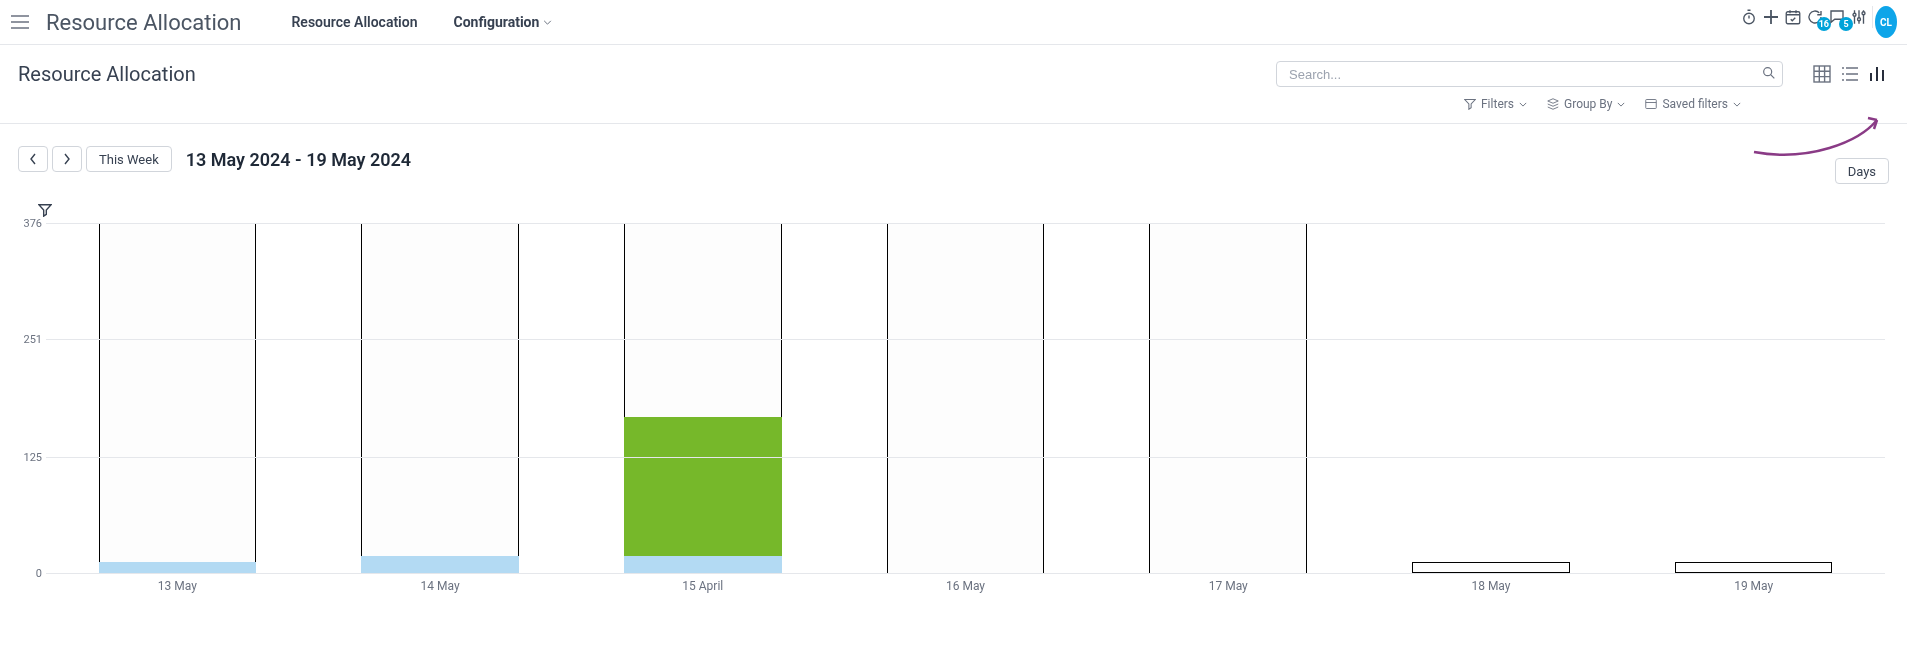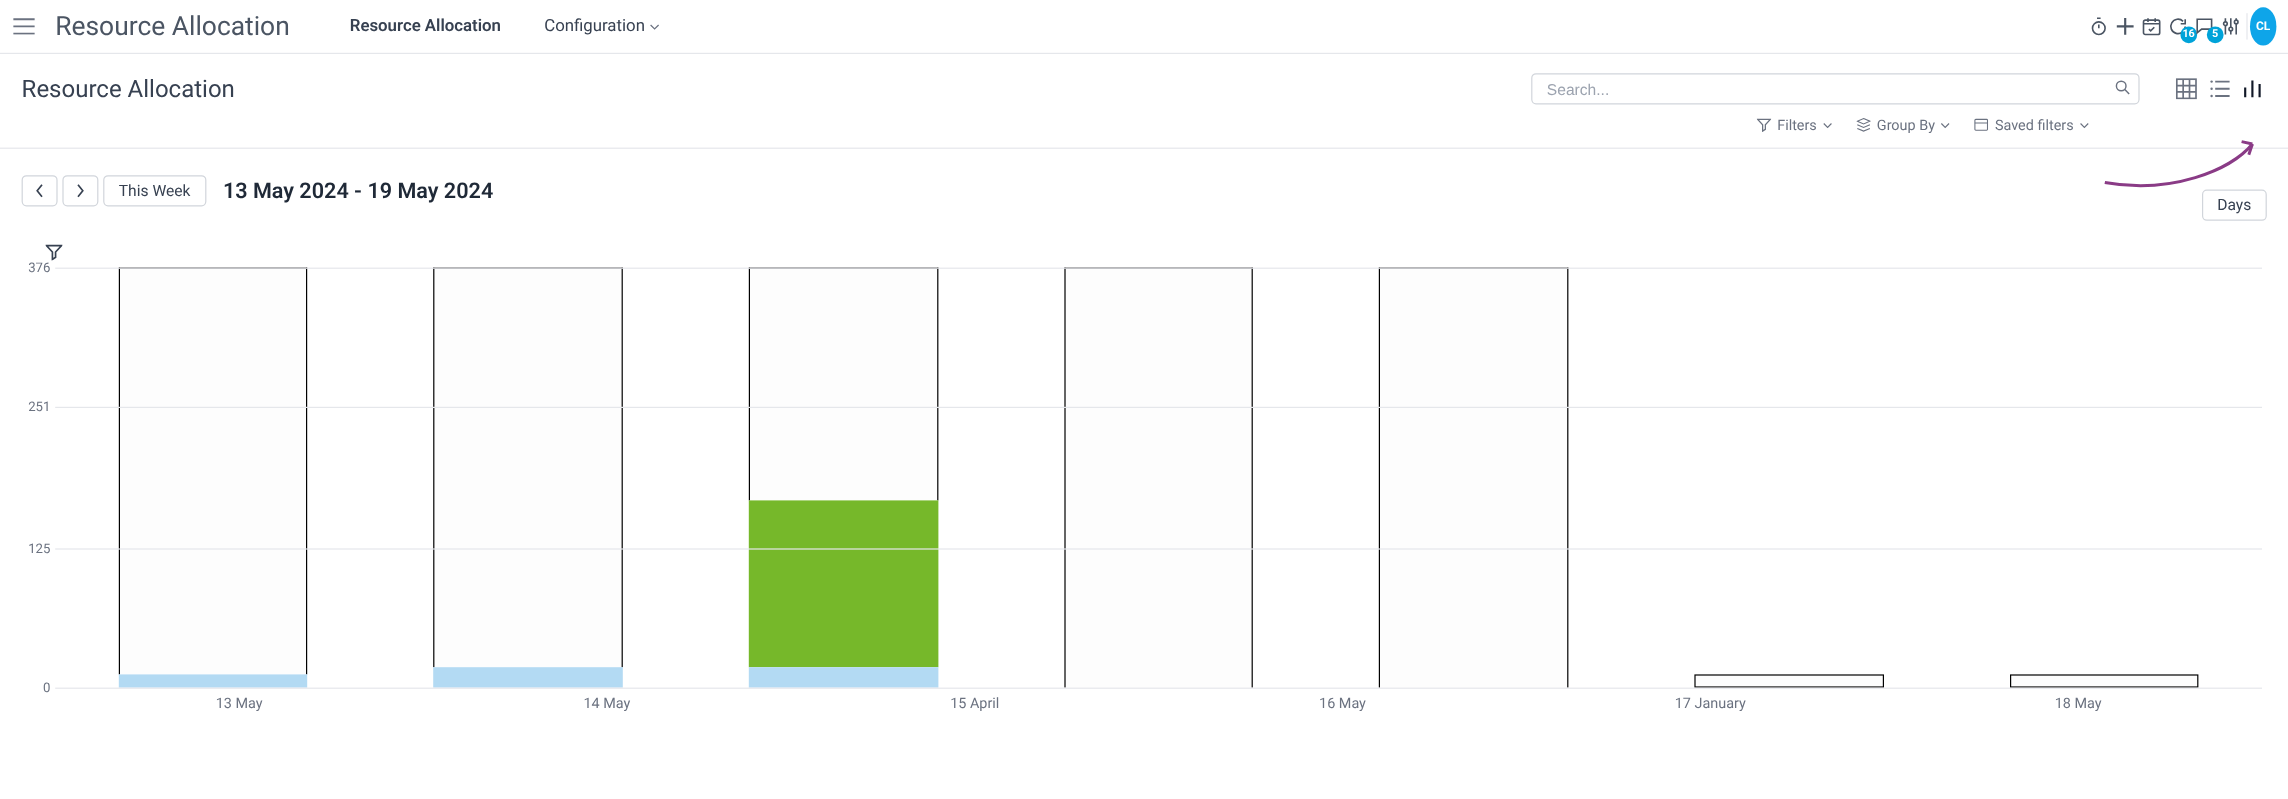--- a/index.html
+++ b/index.html
@@ -42,24 +42,24 @@
   }
   .app-title{
     font-size:22px;font-weight:400;color:#4b5563;margin-left:4px;margin-right:28px;
     white-space:nowrap;
   }
   .top-tab{
     font-size:14px;color:#374151;padding:0 14px;height:45px;
     display:flex;align-items:center;cursor:pointer;white-space:nowrap;
     font-weight:600;
   }
-  .top-tab.secondary{font-weight:400;}
+  .top-tab.secondary{font-weight:700;}
   .caret-down{margin-left:4px;}
   .top-spacer{flex:1;}
-  .top-icons{display:flex;align-items:center;}
+  .top-icons{display:flex;align-items:flex-start;}
   .top-ico{width:22px;height:22px;display:flex;align-items:center;justify-content:center;color:var(--icon);cursor:pointer;position:relative;}
   .badge{
     position:absolute;bottom:-3px;right:-5px;
     background:#00a3d9;color:#fff;font-size:9px;font-weight:700;
     border-radius:8px;min-width:14px;height:14px;line-height:14px;
     text-align:center;padding:0 2px;
   }
   .vdiv{width:1px;height:22px;background:var(--border-light);margin:0 2px;}
   .avatar{
     width:22px;height:32px;border-radius:50%;background:var(--avatar);
@@ -405,16 +405,17 @@
       <div class="grid-line" style="top: 116.356px;"></div>
       <div class="y-label" style="top: 116.356px;">251</div>
       <div class="grid-line" style="top: 0px;"></div>
       <div class="y-label" style="top: 0px;">376</div>
     </div>
   <div class="x-axis" id="xaxis">
       <div class="x-label">13 May</div>
       <div class="x-label">14 May</div>
       <div class="x-label">15 April</div>
       <div class="x-label">16 May</div>
-      <div class="x-label">17 January</div>
+      <div class="x-label">17 May</div>
       <div class="x-label">18 May</div>
+      <div class="x-label">19 May</div>
     </div>
 </div>
 
 </body></html>

